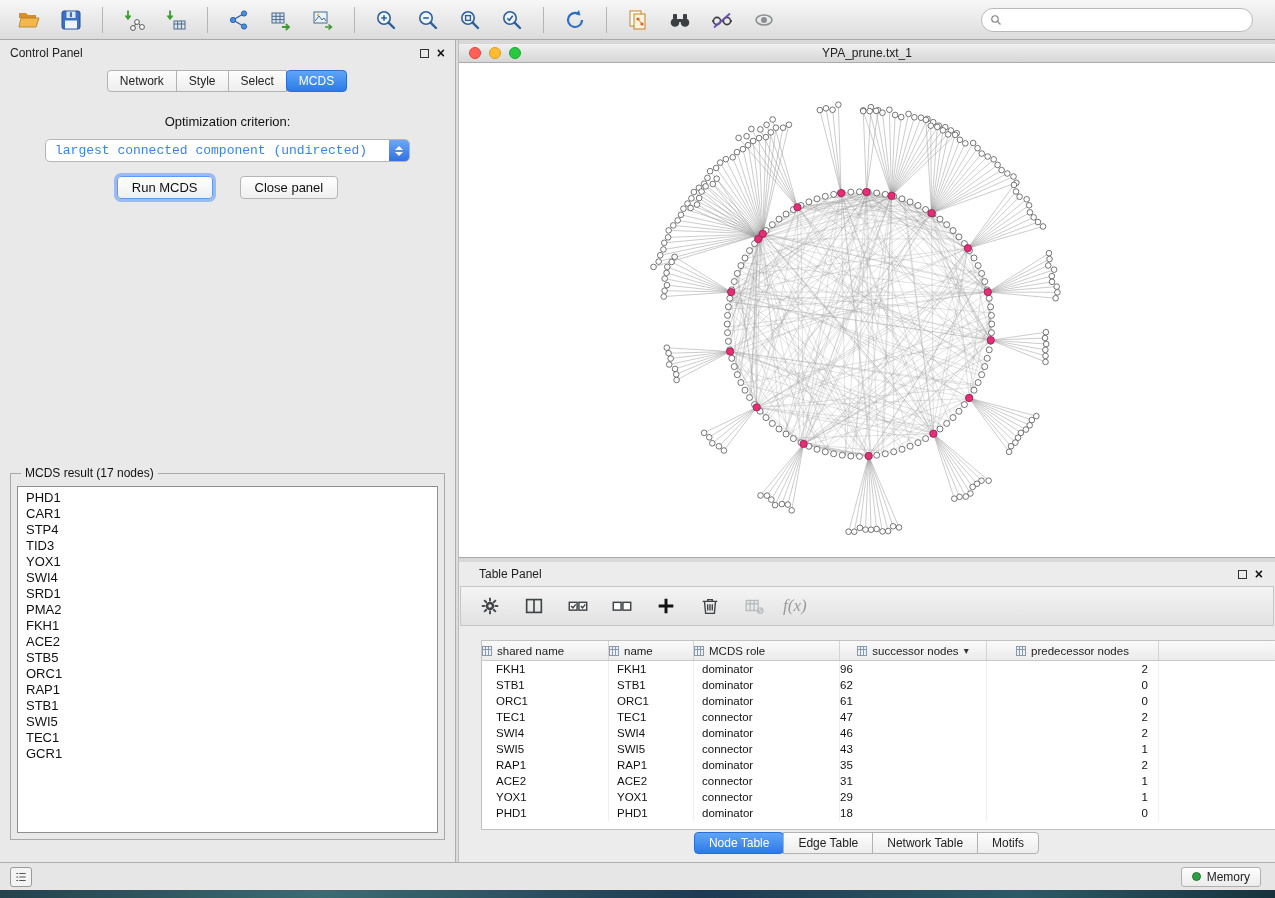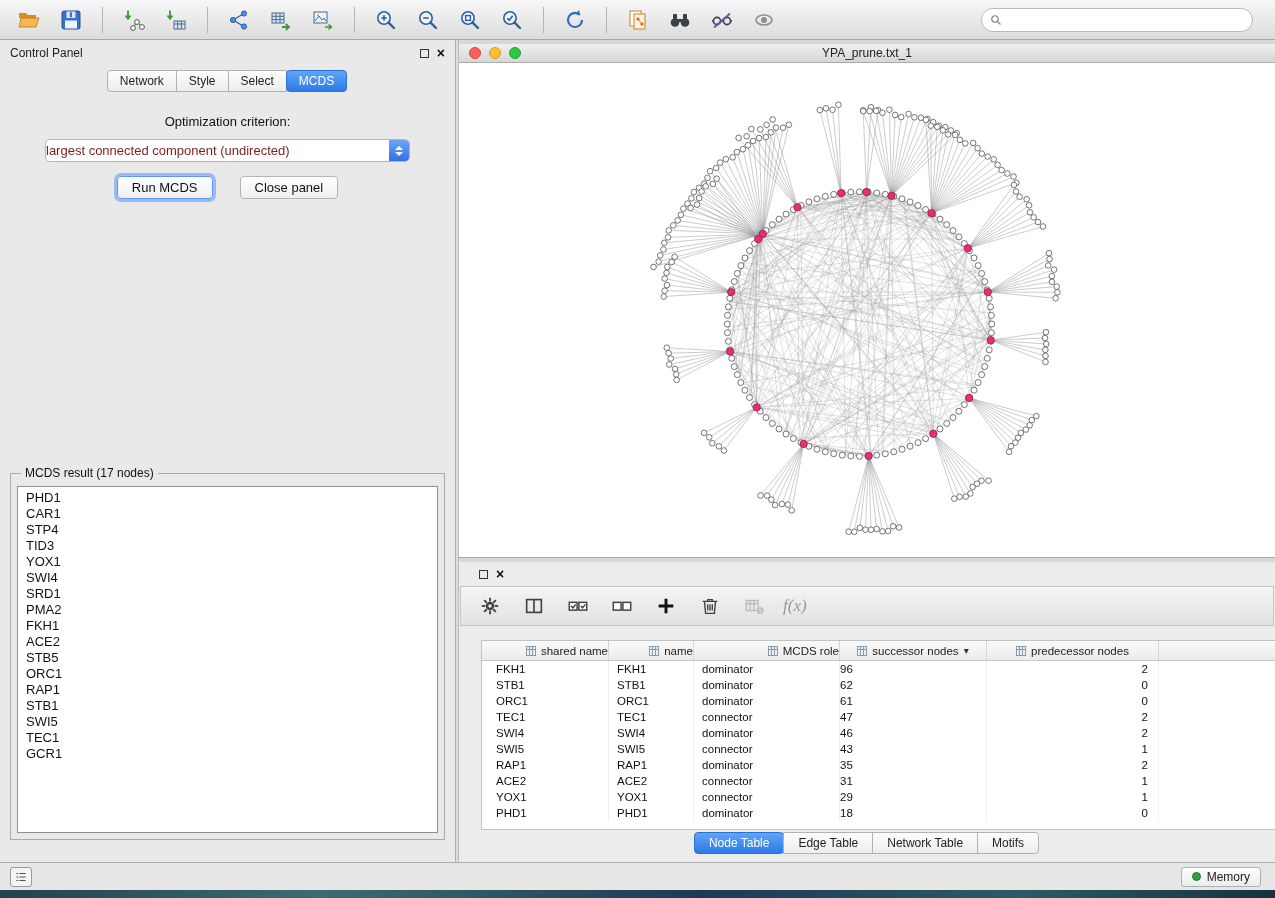--- a/index.html
+++ b/index.html
@@ -33,21 +33,21 @@
   .close-glyph { font-size:14px; font-weight:bold; color:#111; cursor:pointer; line-height:1; }
   .ctab-bar { display:flex; justify-content:center; margin-top:4px; }
   .ctab { font-size:12px; padding:3px 12px; border:1px solid #b2b2b2; background:linear-gradient(#fdfdfd,#ededed);
     color:#222; cursor:pointer; margin-left:-1px; font-family:"Liberation Sans", sans-serif; }
   .ctab:first-child { border-radius:4px 0 0 4px; }
   .ctab:last-child { border-radius:0 4px 4px 0; }
   .ctab.active { background:linear-gradient(#5fa5f7,#2d7ae8); color:#fff; border-color:#2a6fd4; border-radius:4px; }
   .opt-label { text-align:center; font-size:13px; color:#111; margin-top:22px; }
   .dropdown { margin:10px 45px 0 45px; height:23px; background:#fff; border:1px solid #b5b5b5;
     border-radius:5px; display:flex; align-items:center; cursor:pointer; position:relative; overflow:hidden; }
-  .dd-text { flex:1; font-size:13px; color:#7f1d1d; padding-left:0; white-space:nowrap; }
+  .dd-text { flex:1; font-size:13px; color:#3b82f6; padding-left:9px; white-space:nowrap;font-family:Liberation Mono, monospace; }
   .dd-stepper { width:20px; height:23px; background:linear-gradient(#6fa9f9,#2f6fe0); border-radius:0 4px 4px 0;
     display:flex; flex-direction:column; align-items:center; justify-content:center; gap:2px; }
   .dd-stepper i { display:block; width:0; height:0; border-left:4px solid transparent; border-right:4px solid transparent; }
   .dd-stepper i.up { border-bottom:4px solid #fff; }
   .dd-stepper i.down { border-top:4px solid #fff; }
   .btn-row { display:flex; justify-content:center; gap:27px; margin-top:14px; }
   .btn { height:23px; padding:0 14px; font-size:13px; color:#111; background:linear-gradient(#ffffff,#efefef);
     border:1px solid #b5b5b5; border-radius:4px; cursor:pointer; font-family:"Liberation Sans", sans-serif; }
   .btn.focusring { border-color:#5b9bf8; box-shadow:0 0 0 3px rgba(90,150,250,0.55); }
   .result-box { position:absolute; left:10px; right:10px; top:426px; bottom:22px;
@@ -81,21 +81,21 @@
   .tp-toolbar { height:40px; margin:0 1px; background:linear-gradient(#f4f4f4,#e2e2e2);
     border:1px solid #c6c6c6; display:flex; align-items:center; padding:0 14px; gap:14px; }
   .ttb { width:30px; height:30px; border:none; background:transparent; display:flex; align-items:center;
     justify-content:center; cursor:pointer; }
   .ttb svg { width:22px; height:22px; }
   .fx-label { font-size:17px; font-style:italic; color:#9a9a9a; font-family:"Liberation Serif", serif; cursor:default; }
 
   .tbl-wrap { position:absolute; left:22px; top:78px; width:836px; height:190px; background:#fff;
     border:1px solid #c2c2c2; overflow:hidden; }
   .tbl-head { display:flex; height:20px; background:linear-gradient(#fafafa,#ebebeb); border-bottom:1px solid #c8c8c8; }
-  .hcell { display:flex; align-items:center; justify-content:flex-end; gap:5px; font-size:11.5px; color:#222;
+  .hcell { display:flex; align-items:center; justify-content:flex-start; gap:5px; font-size:11.5px; color:#222;
     border-right:1px solid #d4d4d4; cursor:pointer; overflow:hidden; }
   .hgrid { flex:none; }
   .chev { font-size:10px; color:#333; }
   .trow { display:flex; height:16px; }
   .tcell { font-size:11.5px; color:#111; line-height:16px; border-right:1px solid #f0f0f0; overflow:hidden; }
   .c0 { width:127px; padding-left:14px; }
   .c1 { width:85px;  padding-left:8px; }
   .c2 { width:146px; padding-left:8px; }
   .c3 { width:147px; padding-right:10px; justify-content:center; }
   .c4 { width:172px; text-align:right; padding-right:10px; justify-content:center; }
@@ -1084,20 +1084,21 @@
                 <circle cx="289.0811882965334" cy="291.31554840530407" r="3.9" fill="#e62e77" stroke="#9c1f52" stroke-width="0.9"></circle>
                 <circle cx="290.1883025950845" cy="227.88901272044689" r="3.9" fill="#e62e77" stroke="#9c1f52" stroke-width="0.9"></circle>
                 <circle cx="318.9877335202241" cy="171.36694703419795" r="3.9" fill="#e62e77" stroke="#9c1f52" stroke-width="0.9"></circle>
               </g>
             </svg>
         </div>
       </div>
 
       <div class="table-panel">
         <div class="tp-titlebar">
+          <span class="panel-title">Table Panel</span>
           <span class="float-icon"></span>
           <span class="close-glyph">×</span>
         </div>
         <div class="tp-toolbar">
           <button class="ttb">
               <svg viewBox="0 0 24 24" fill="#3f4447">
                 <g>
                   <rect x="11" y="3" width="2" height="4"></rect>
                   <rect x="11" y="3" width="2" height="4" transform="rotate(45 12 12)"></rect>
                   <rect x="11" y="3" width="2" height="4" transform="rotate(90 12 12)"></rect>

